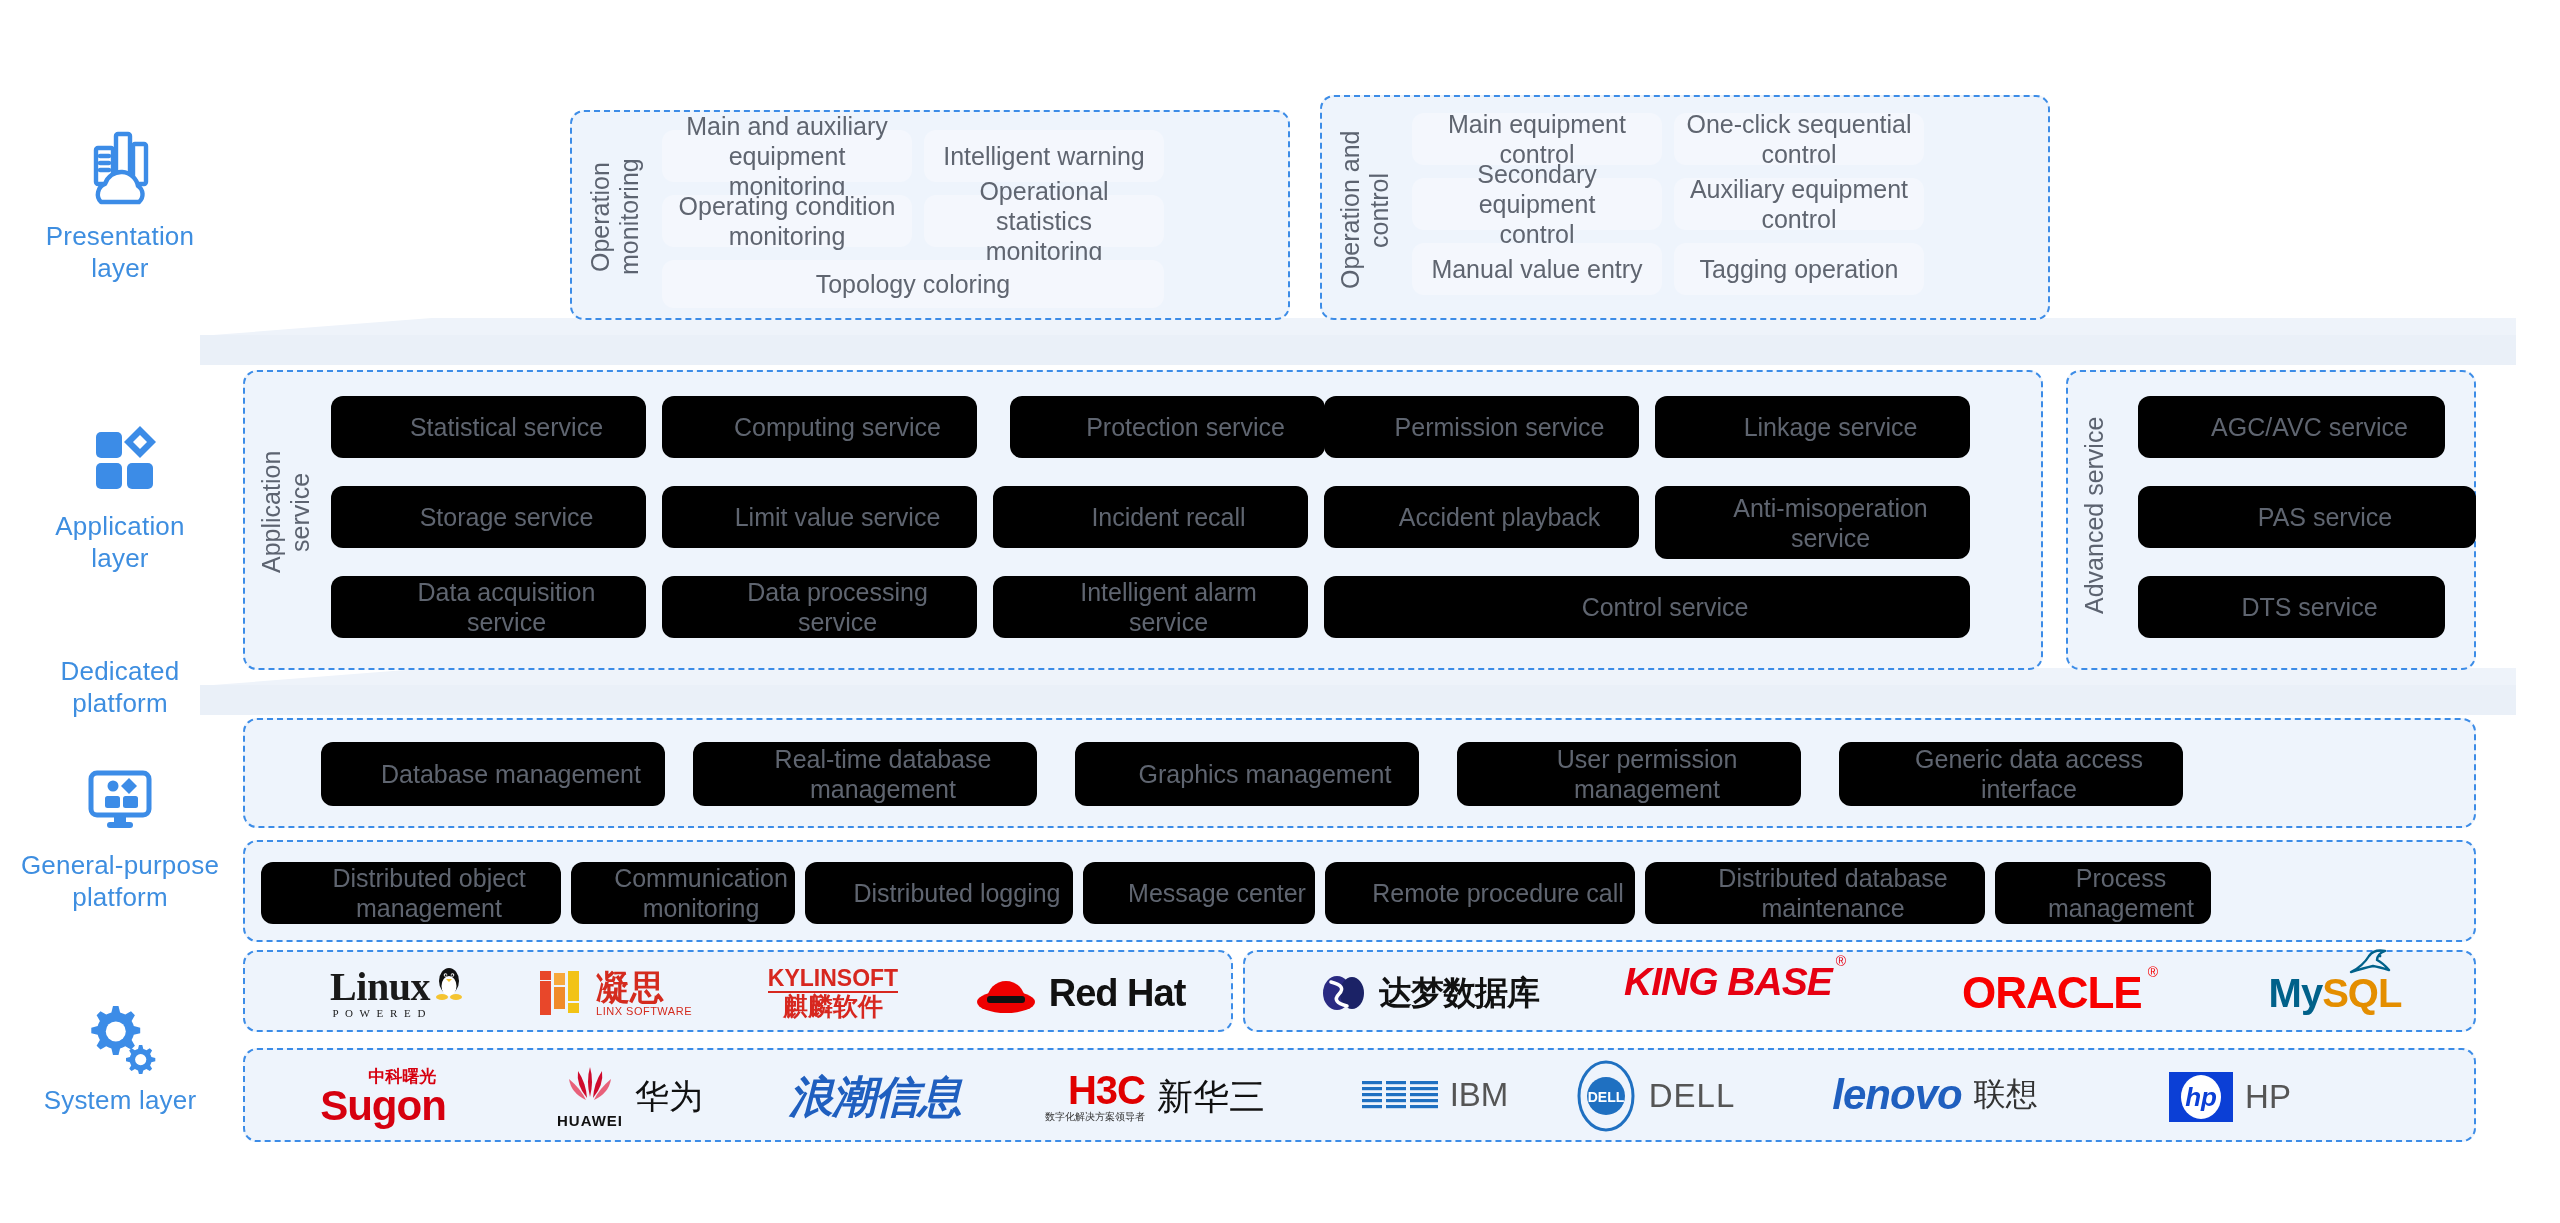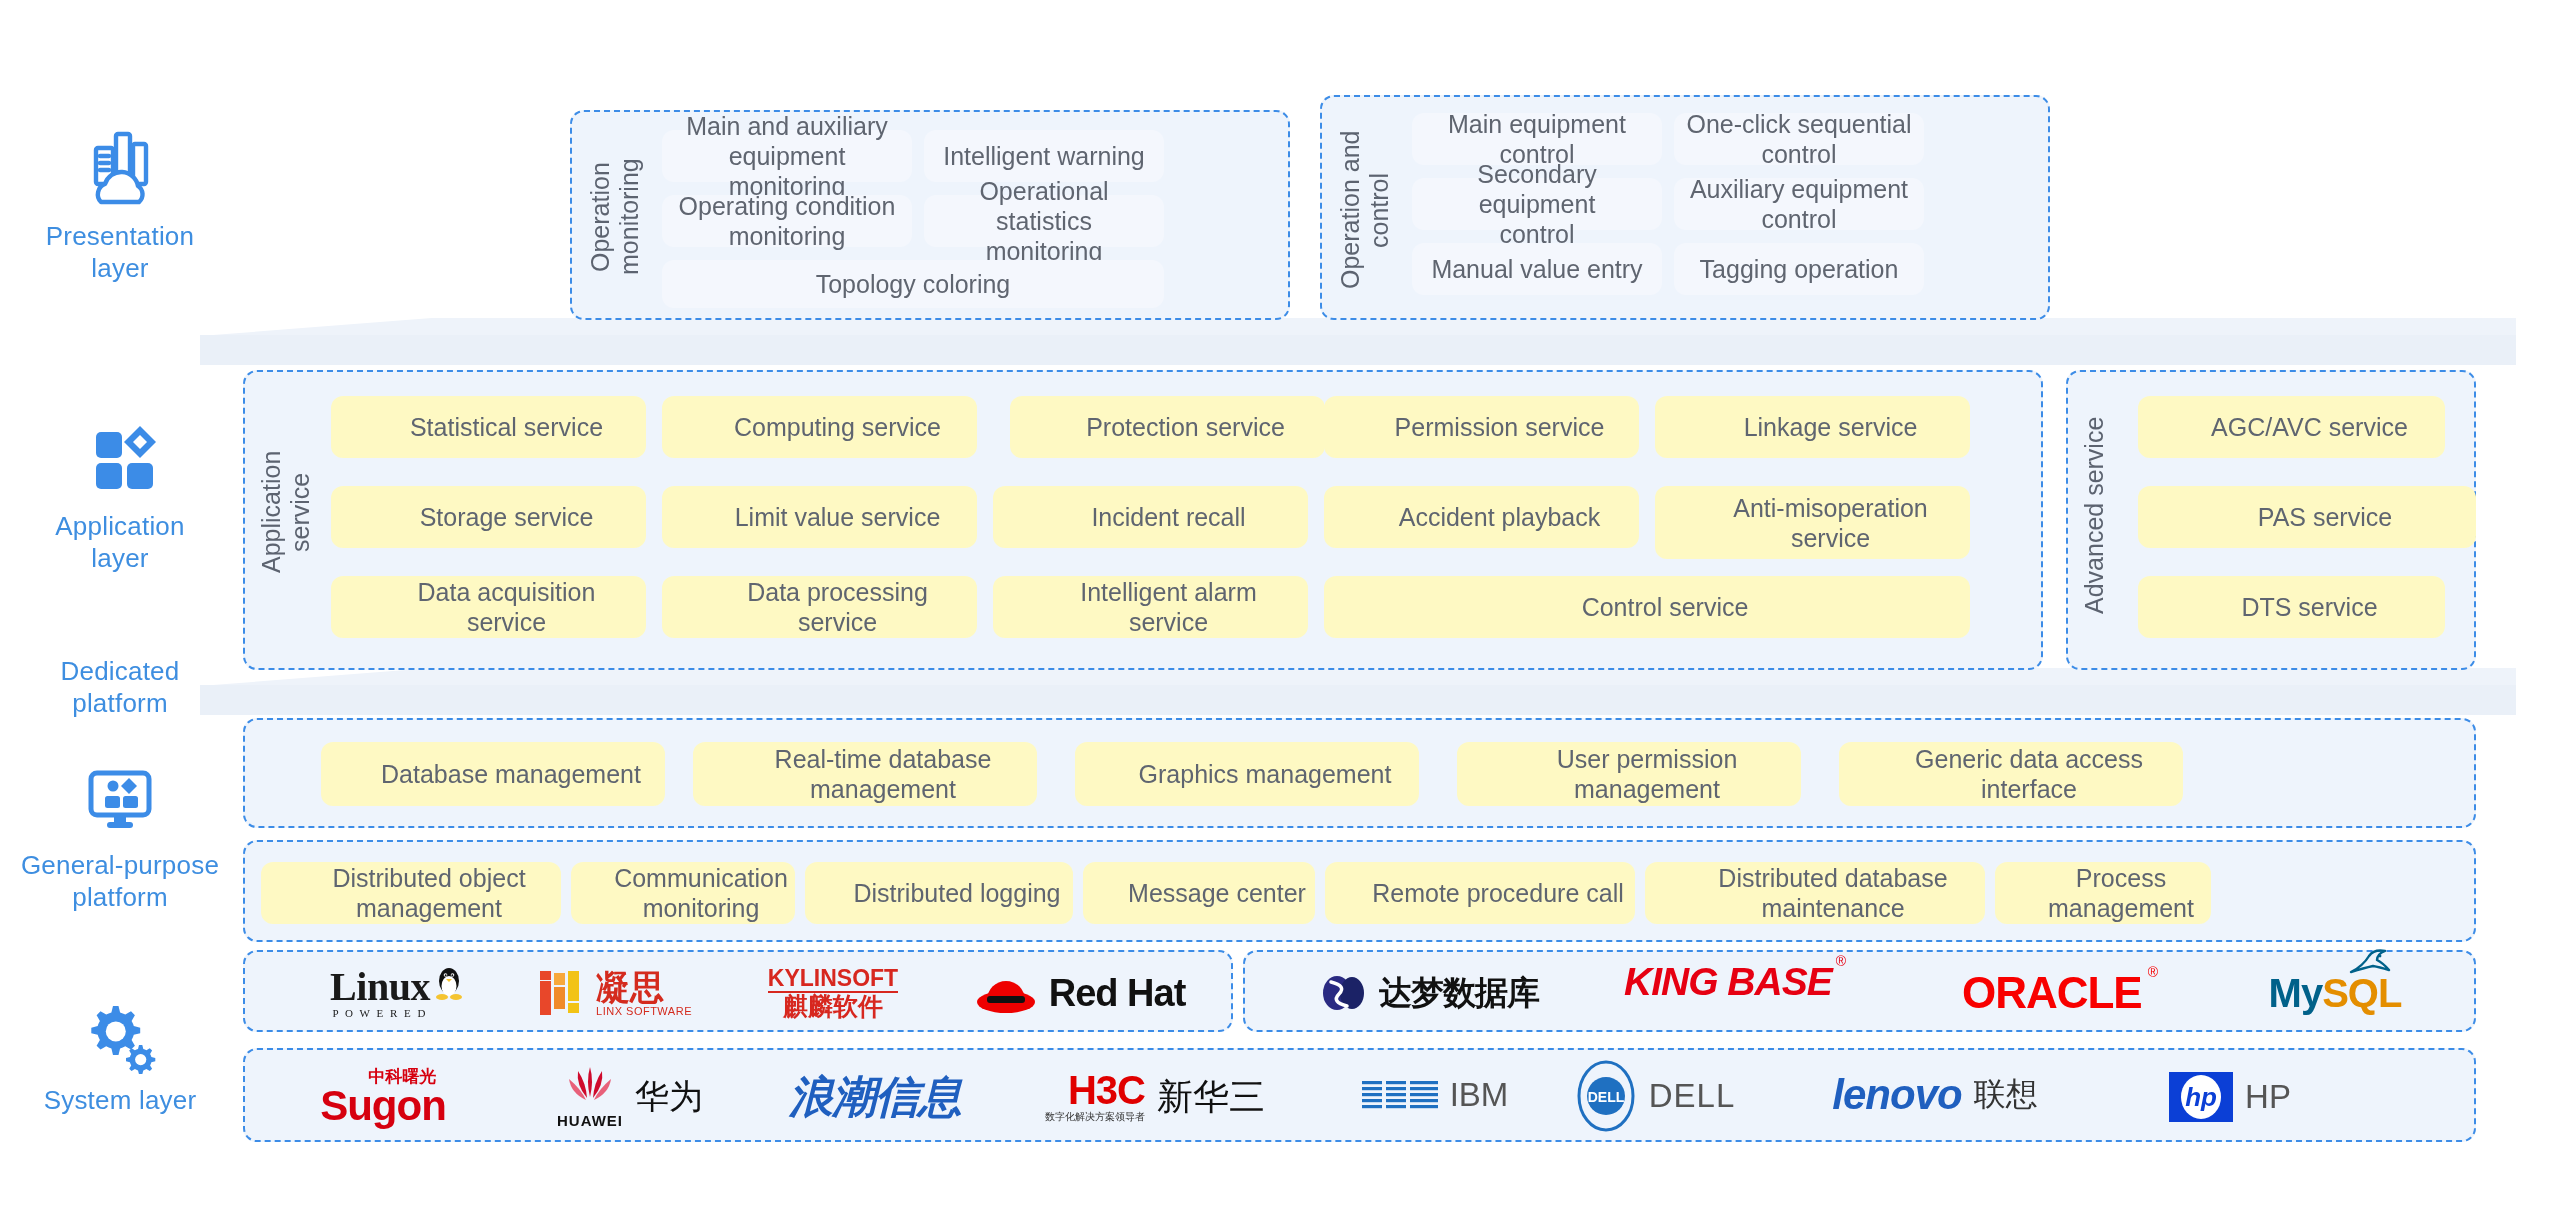--- a/index.html
+++ b/index.html
@@ -58,21 +58,21 @@
     position: absolute;
     display: flex; align-items: center; justify-content: center;
     text-align: center;
     color: #5f6570;
     font-size: 25px;
     line-height: 30px;
     border-radius: 12px;
     padding: 2px 8px;
   }
   .cell.light { background: #f4f7fd; }
-  .cell.white { background: #fef9c3; padding-left: 44px; }
+  .cell.white { background: #000000; padding-left: 44px; }
 
   
   .logo-slot {
     position: absolute;
     display: flex; align-items: center; justify-content: center;
     gap: 12px;
   }
   .logo-text { font-weight: 700; letter-spacing: -.5px; }
   .cn { font-family: "DejaVu Sans", sans-serif; }
 </style>

